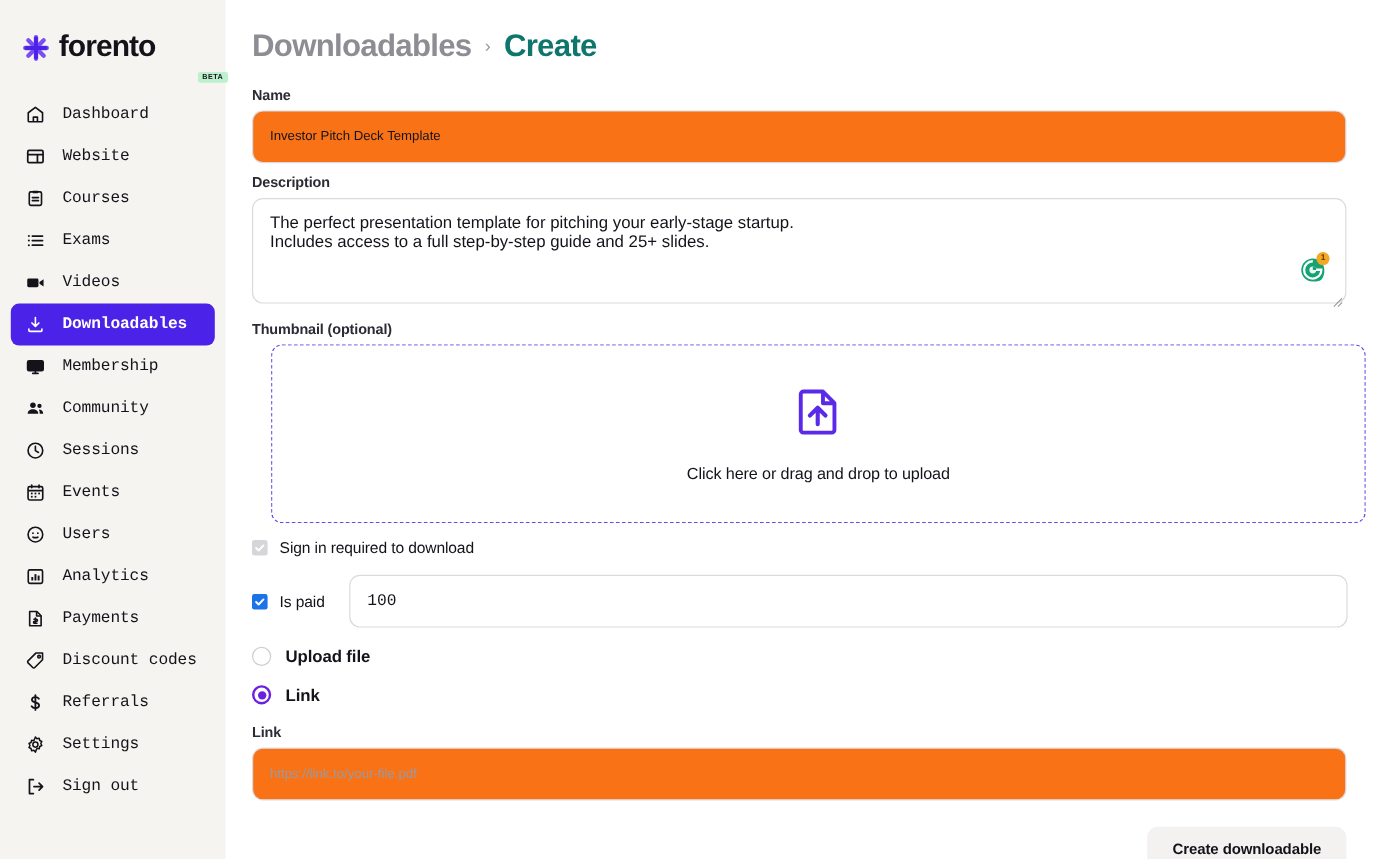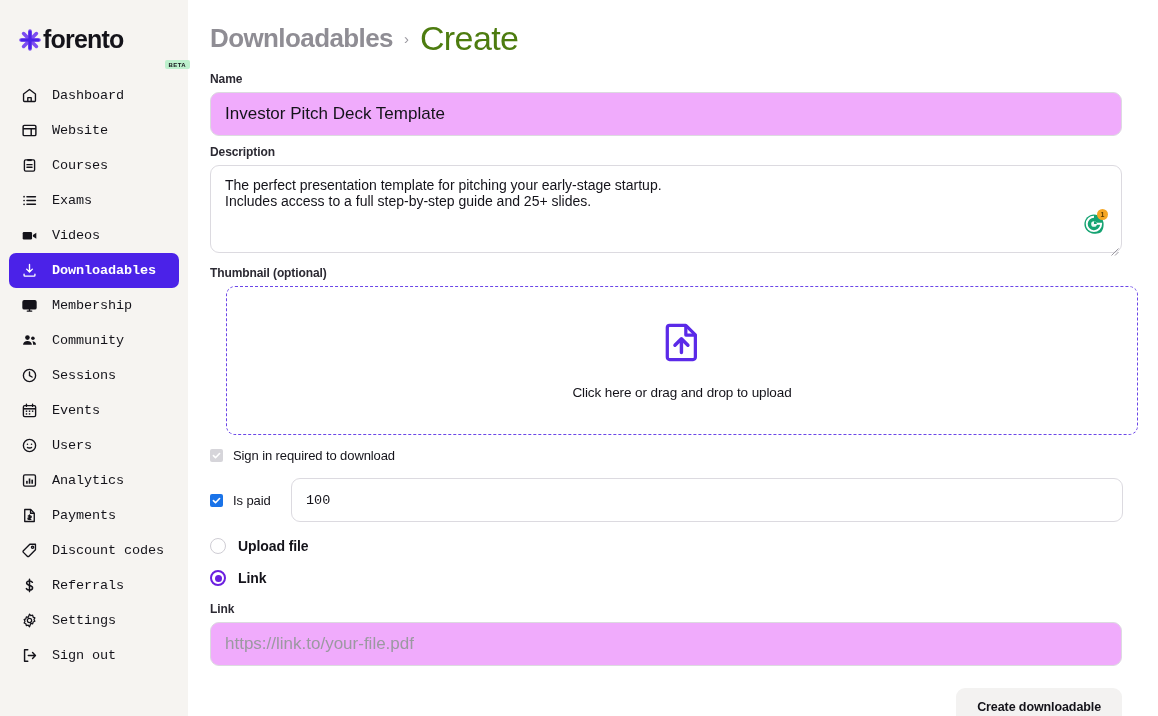--- a/index.html
+++ b/index.html
@@ -25,20 +25,21 @@
     height: 716px;
     background: #f6f4f1;
     flex: 0 0 188px;
     position: relative;
     padding-top: 0;
   }
 
   .logo-wrap {
     display: flex;
     align-items: center;
+    gap: 6px;
     padding: 19px 0 0 17px;
     height: 60px;
     position: relative;
   }
   .logo-mark { width: 26px; height: 26px; flex: 0 0 26px; position: relative; }
   .logo-text {
     font-size: 25px;
     font-weight: 700;
     letter-spacing: -0.8px;
     color: #14131a;
@@ -107,45 +108,45 @@
   }
   .crumb-parent {
     font-size: 26px;
     font-weight: 700;
     color: #8f8d94;
     letter-spacing: -0.6px;
     cursor: pointer;
   }
   .crumb-sep { color: #9a989f; font-size: 15px; line-height: 1; }
   .crumb-current {
-    font-size: 34px;
-    font-weight: 400;
-    color: #4d7c0f;
+    font-size: 26px;
+    font-weight: 700;
+    color: #0f766e;
     letter-spacing: -0.6px;
   }
 
   .field { margin-bottom: 9px; }
   .field-label {
     display: block;
     font-size: 12px;
     font-weight: 700;
     color: #2c2a33;
     margin-bottom: 6px;
     letter-spacing: -0.1px;
   }
 
   .text-input {
     width: 912px;
     height: 44px;
     border: 1px solid #dcdae0;
     border-radius: 9px;
-    background: #f0abfc;
+    background: #f97316;
     padding: 0 14px;
     font-family: "Liberation Sans", sans-serif;
-    font-size: 17px;
+    font-size: 11px;
     color: #14131a;
     outline: none;
   }
   .text-input::placeholder { color: #9b99a1; }
 
   .textarea-wrap { position: relative; width: 912px; }
   .textarea {
     width: 912px;
     height: 88px;
     border: 1px solid #dcdae0;

